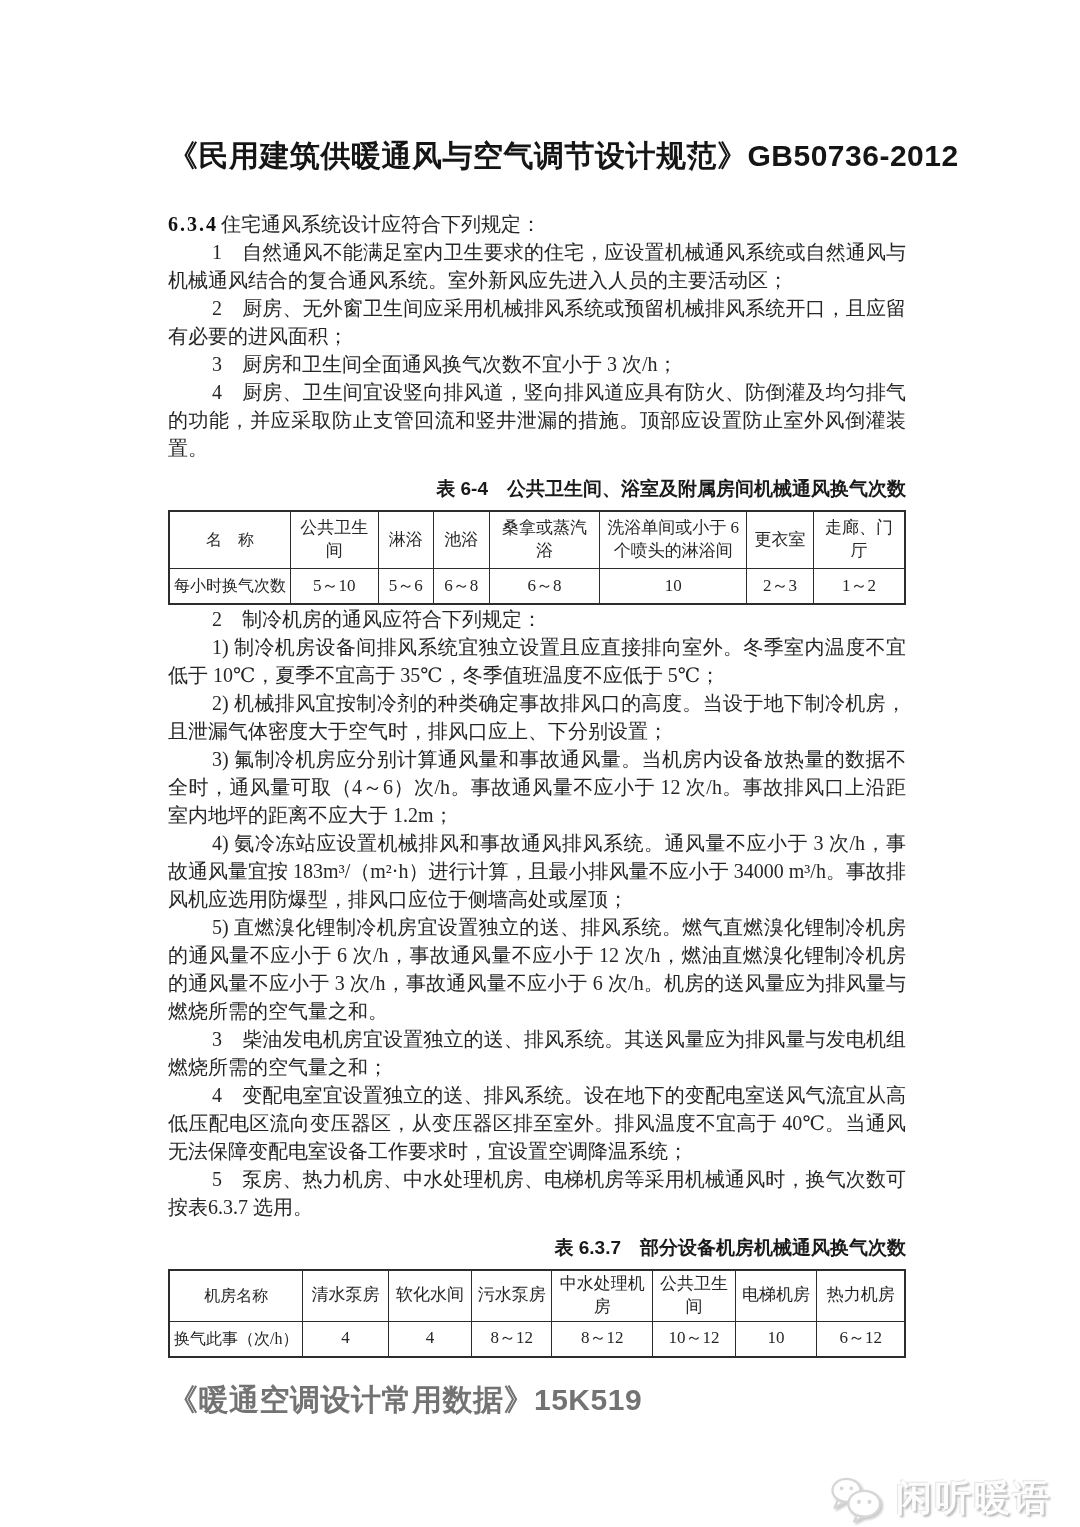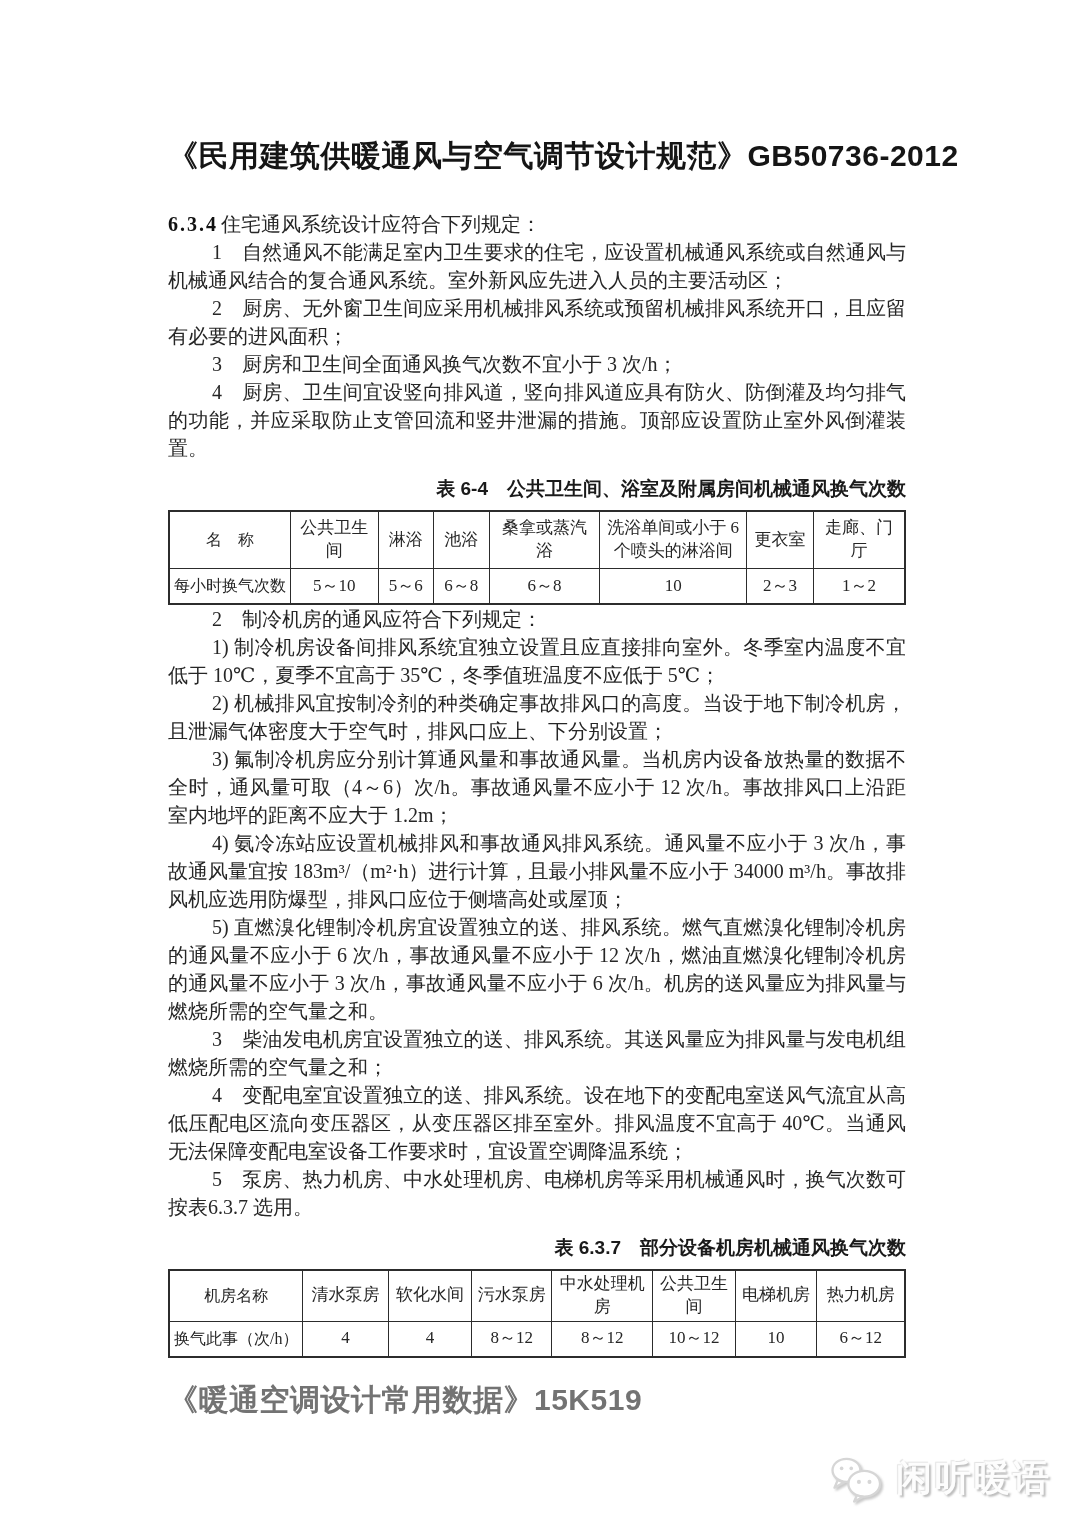--- a/index.html
+++ b/index.html
@@ -82,21 +82,21 @@
   }
   table.data-tbl td.col-label { white-space: nowrap; font-size: 16px; }
   #table-6-4 tr.hdr td { height: 52px; }
   #table-6-4 tr.val td { height: 30px; }
   #table-6-3-7 tr.hdr td { height: 32px; }
   #table-6-3-7 tr.val td { height: 30px; }
   .after-table { margin-top: 14px; }
   .watermark {
     position: absolute;
     right: 28px;
-    bottom: 24px;
+    bottom: 4px;
     display: flex;
     align-items: center;
     gap: 10px;
   }
   .watermark-text {
     font-family: "Liberation Sans", "DejaVu Sans", sans-serif;
     font-weight: 700;
     font-size: 36px;
     letter-spacing: 3px;
     color: #fdfdfd;

